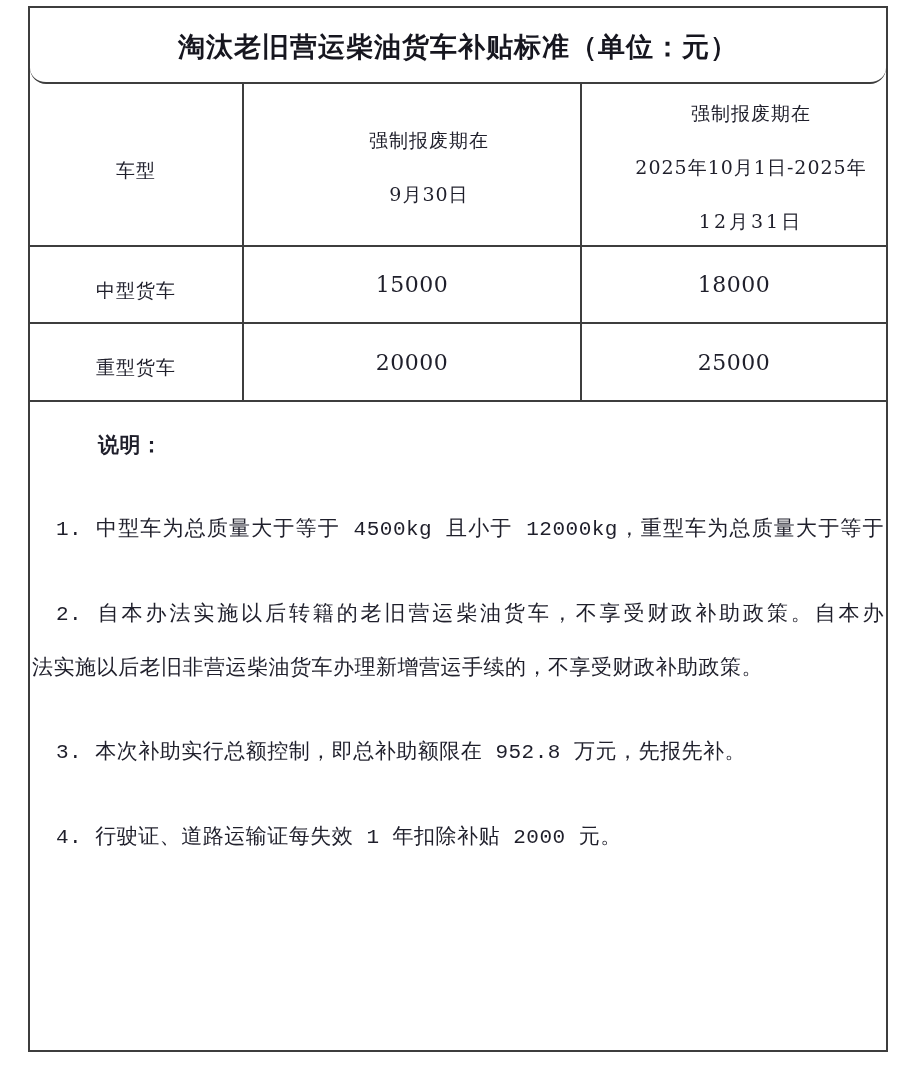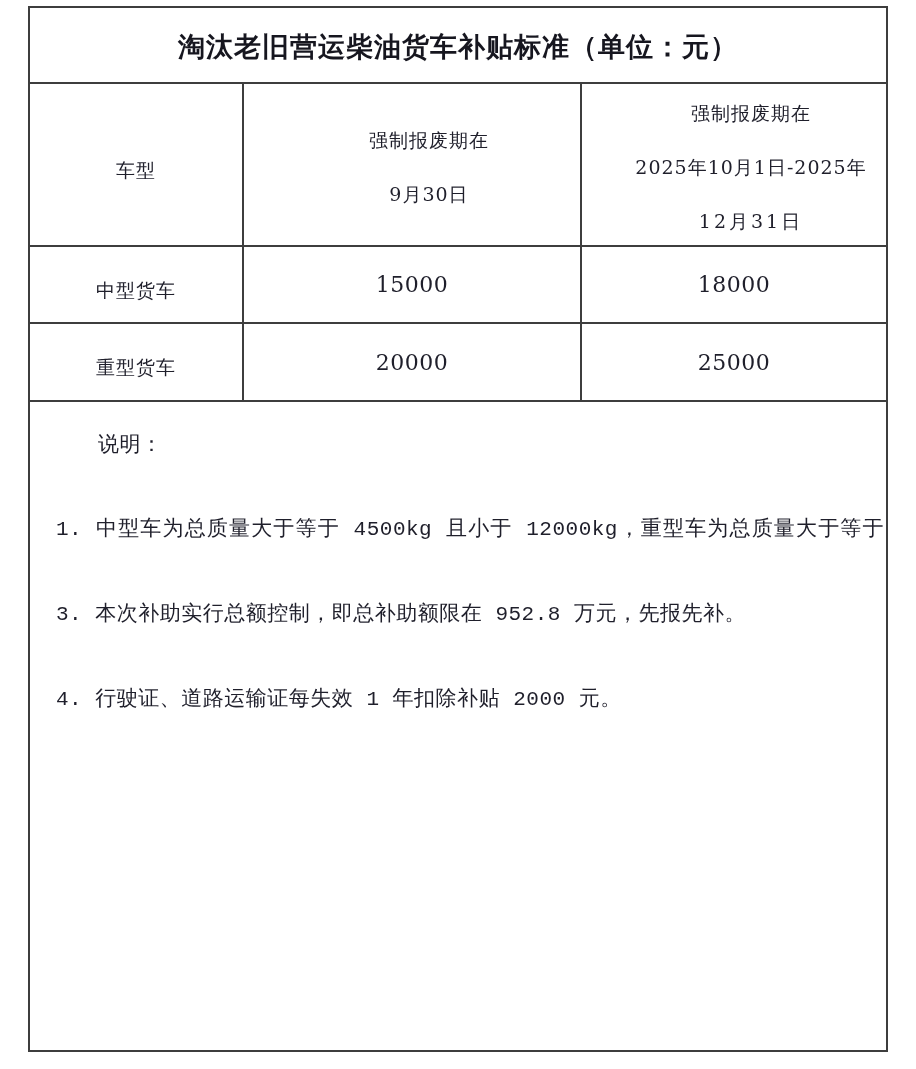--- a/index.html
+++ b/index.html
@@ -15,21 +15,21 @@
   .doc-table {
     position:absolute; left:28px; top:6px;
     width:860px; height:1046px;
     border:2px solid #3e3e3e;
     display:flex; flex-direction:column;
     background:#ffffff;
   }
   .title-row {
     height:76px; flex:0 0 76px;
     border-bottom:2px solid #3e3e3e;
-    display:flex; align-items:center; justify-content:center;
+    display:flex; align-items:center; justify-content:center;border-radius:16px;
   }
   .doc-title {
     font-family:"DejaVu Sans","Liberation Sans",sans-serif;
     font-weight:700; font-size:27px; letter-spacing:1px;
     color:#16161f; padding-top:4px;
   }
   .tr { display:flex; border-bottom:2px solid #3e3e3e; }
   .header-row { height:163px; flex:0 0 163px; }
   .data-row-1 { height:77px; flex:0 0 77px; }
   .data-row-2 { height:78px; flex:0 0 78px; }
@@ -44,21 +44,21 @@
   .period-cell { flex-direction:column; padding-top:4px;padding-left:34px; }
   .period-line { line-height:54px; font-size:19px; letter-spacing:1px; white-space:nowrap; }
   .period-line:nth-child(3) { letter-spacing:3px; }
   .num { font-size:22px; letter-spacing:0.5px; }
   .notes-cell {
     flex:1 1 auto; overflow:hidden;
     padding:0 2px;
   }
   .notes-heading {
     margin-top:16px; padding-left:66px;
-    line-height:53px; font-size:21px; letter-spacing:0.5px;
+    line-height:53px; font-size:21px; letter-spacing:0.5px;font-weight:bold;
   }
   .note-para { margin-top:32px; }
   .note-line {
     line-height:53px; font-size:21px; letter-spacing:0.5px;
     white-space:nowrap; overflow:hidden;
   }
   .note-line.first { text-indent:24px;font-family:Liberation Mono, monospace; }
   .note-line.just {
     white-space:normal;
     text-align:justify; text-align-last:justify;
@@ -113,20 +113,24 @@
       </div>
     </div>
 
     <div class="notes-cell">
       <div class="notes-heading">说明：</div>
 
       <div class="note-para">
         <div class="note-line first just">1. 中型车为总质量大于等于 4500kg 且小于 12000kg，重型车为总质量大于等于</div>
       </div>
 
+      <div class="note-para">
+        <div class="note-line first just">2. 自本办法实施以后转籍的老旧营运柴油货车，不享受财政补助政策。自本办</div>
+        <div class="note-line">法实施以后老旧非营运柴油货车办理新增营运手续的，不享受财政补助政策。</div>
+      </div>
 
       <div class="note-para">
         <div class="note-line first">3. 本次补助实行总额控制，即总补助额限在 952.8 万元，先报先补。</div>
       </div>
 
       <div class="note-para">
         <div class="note-line first">4. 行驶证、道路运输证每失效 1 年扣除补贴 2000 元。</div>
       </div>
     </div>
 

